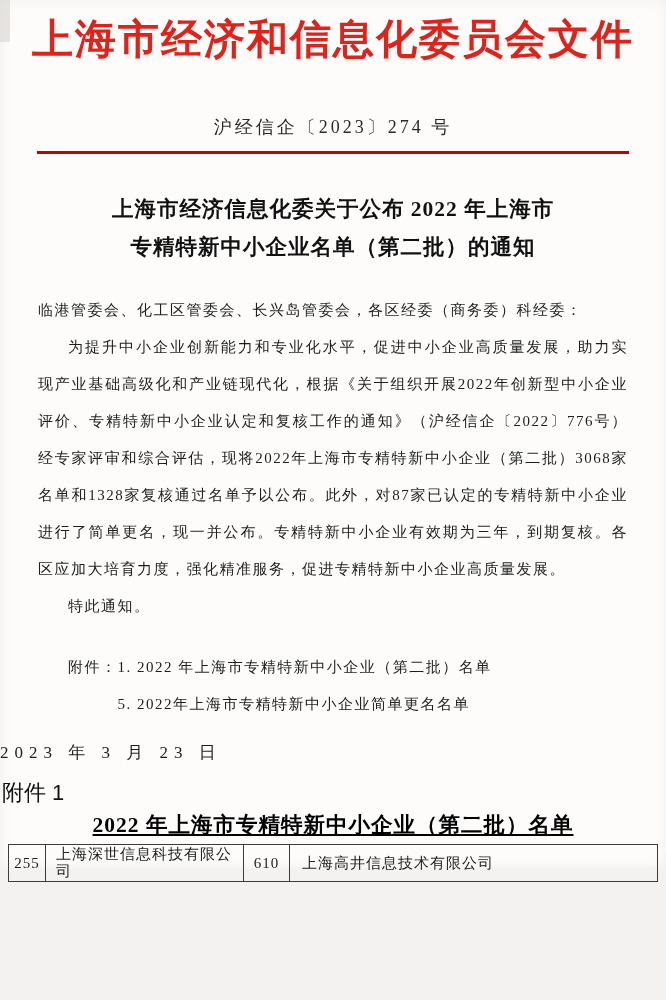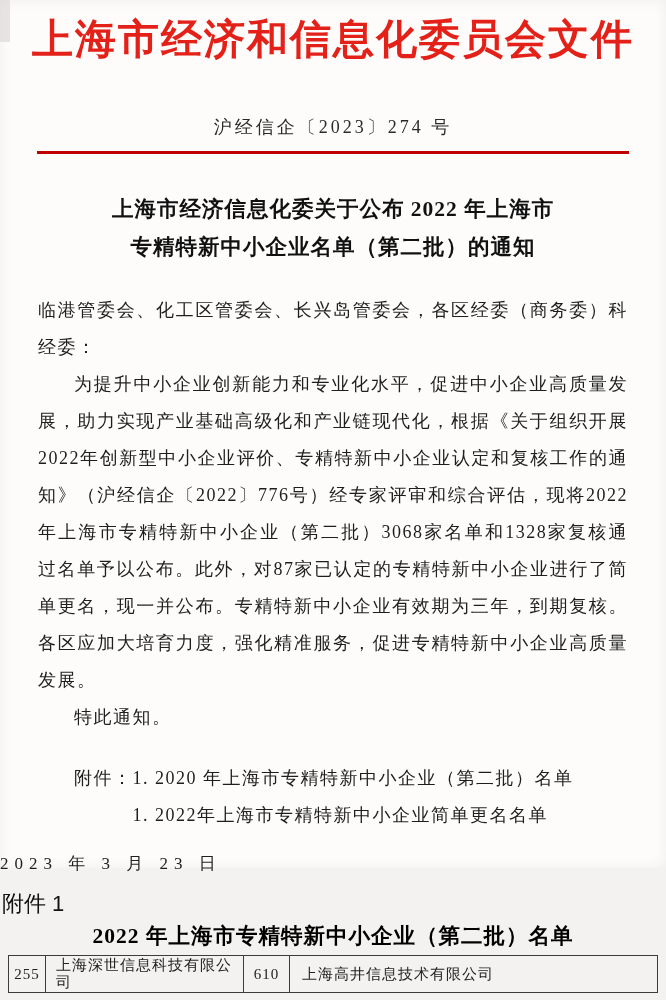--- a/index.html
+++ b/index.html
@@ -27,21 +27,21 @@
   }
   .red-rule{
     margin:12px auto 0 auto;width:592px;height:3px;
     background:var(--rule-red,#c00000);border:none;
   }
   .notice-title{
     margin-top:36px;text-align:center;font-weight:bold;
     font-size:21.5px;line-height:38px;letter-spacing:1px;color:#111;
   }
   .text-block{
-    margin:0 38px;font-size:18px;line-height:37px;letter-spacing:1.5px;
+    margin:0 38px;font-size:15px;line-height:37px;letter-spacing:1.5px;
     text-align:justify;
   }
   .addressee{margin-top:26px;}
   .body-para{text-indent:2em;margin-top:0;}
   .closing{text-indent:2em;}
   .attachments{margin-top:24px;}
   .attachments .att-row{display:flex;}
   .att-label{white-space:nowrap;padding-left:2em;}
   .att-items{flex:1;}
   .signature{
@@ -52,21 +52,21 @@
     margin-top:18px;text-align:left;
     font-size:17px;letter-spacing:6px;
   }
   .appendix-label{
     margin:14px 0 0 2px;
     font-family:"Liberation Sans","DejaVu Sans",sans-serif;
     font-weight:normal;font-size:22px;color:#111;
   }
   .table-title{
     margin-top:2px;text-align:center;font-weight:bold;
-    font-size:21.5px;letter-spacing:1px;color:#000;
+    font-size:21.5px;letter-spacing:1px;color:#000;text-decoration:underline;
   }
   .company-table{
     position:relative;
     margin:5px 8px 0 8px;
     border:1px solid #3c3c3c;
     font-size:15px;letter-spacing:1px;color:#222;
   }
   .t-row{display:flex;border-top:1px solid #3c3c3c;}
   .t-row:first-child{border-top:none;}
   .t-cell{
@@ -105,22 +105,22 @@
   <p class="text-block addressee">临港管委会、化工区管委会、长兴岛管委会，各区经委（商务委）科经委：</p>
 
   <p class="text-block body-para">为提升中小企业创新能力和专业化水平，促进中小企业高质量发展，助力实现产业基础高级化和产业链现代化，根据《关于组织开展2022年创新型中小企业评价、专精特新中小企业认定和复核工作的通知》（沪经信企〔2022〕776号）经专家评审和综合评估，现将2022年上海市专精特新中小企业（第二批）3068家名单和1328家复核通过名单予以公布。此外，对87家已认定的专精特新中小企业进行了简单更名，现一并公布。专精特新中小企业有效期为三年，到期复核。各区应加大培育力度，强化精准服务，促进专精特新中小企业高质量发展。</p>
 
   <p class="text-block closing">特此通知。</p>
 
   <div class="text-block attachments">
     <div class="att-row">
       <span class="att-label">附件：</span>
       <span class="att-items">
-        <div>1. 2020 年上海市专精特新中小企业（第二批）名单</div>
-        <div>1. 2022年上海市专精特新中小企业简单更名名单</div>
+        <div>1. 2022 年上海市专精特新中小企业（第二批）名单</div>
+        <div>5. 2022年上海市专精特新中小企业简单更名名单</div>
       </span>
     </div>
   </div>
 
 
   <div class="doc-date">2023 年 3 月 23 日</div>
 
   <div class="appendix-label">附件 1</div>
 
   <div class="table-title">2022 年上海市专精特新中小企业（第二批）名单</div>

